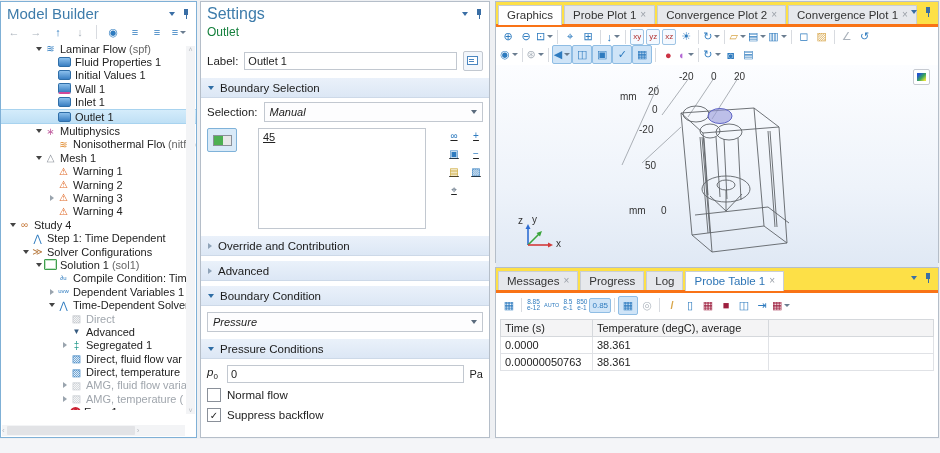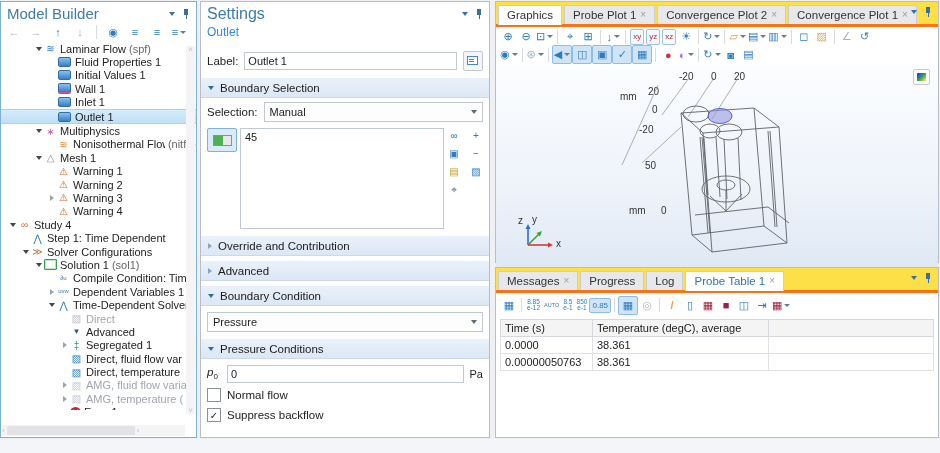--- a/index.html
+++ b/index.html
@@ -39,33 +39,33 @@
   .ti.err{width:11px;height:11px;background:#cc2233;border-radius:50%;color:#fff;font-size:8px;font-weight:bold;}
   .ti.sol{width:11px;height:9px;background:#fff;border:1px solid #3f9e4d;border-radius:1px;box-shadow:inset 0 0 0 1px #bfe4c5;}
   .ti.tiny{font-size:6px;color:#2e7bbf;letter-spacing:0;}
   .tl{overflow:hidden;}
   .ts{color:#666;margin-left:3px;}
   .vscroll{position:absolute;right:1px;top:44px;width:9px;height:368px;background:#f3f4f6;display:flex;flex-direction:column;justify-content:space-between;align-items:center;font-size:7px;color:#b6bac0;}
   .hscroll{position:absolute;left:1px;bottom:1px;right:11px;height:11px;background:#f3f4f6;display:flex;align-items:center;font-size:8px;color:#b6bac0;}
   .hthumb{flex:none;height:9px;width:70%;background:#e2e3e6;border-radius:1px;margin:0 2px;}
   
   #settings{left:200px;top:1px;width:290px;height:437px;border:1px solid #b5bec9;}
-  .subtitle{color:#3b82f6;font-size:12px;padding:2px 6px 6px 6px;}
+  .subtitle{color:#15803d;font-size:12px;padding:2px 6px 6px 6px;}
   .frow{display:flex;align-items:center;gap:6px;padding:2px 6px;}
   .flabel{font-size:11.5px;color:#222;flex:none;}
   .tinput{flex:1;height:16px;border:1px solid #c2c8d0;font-size:11px;padding:0 3px;font-family:"Liberation Sans",sans-serif;color:#222;background:#fff;}
   .rename{width:18px;height:18px;border:1px solid #c2c8d0;background:#f2f6fb;border-radius:2px;position:relative;flex:none;}
   .rename::before{content:"";position:absolute;left:3px;top:4px;width:9px;height:7px;border:1px solid #4a86c0;background:#fff;}
   .rename::after{content:"";position:absolute;left:5px;top:7px;width:5px;height:1px;background:#4a86c0;box-shadow:0 2px 0 #4a86c0;}
   .sect{display:flex;align-items:center;gap:6px;height:19px;background:linear-gradient(#eaf1fa,#dce7f5);border-top:1px solid #fff;border-bottom:1px solid #cdd9e8;padding:0 7px;font-size:11.5px;color:#1b1b1b;margin-top:4px;}
   .tri-exp{width:0;height:0;border-left:3.5px solid transparent;border-right:3.5px solid transparent;border-top:4.5px solid #2e6da4;}
   .tri-col{width:0;height:0;border-top:3.5px solid transparent;border-bottom:3.5px solid transparent;border-left:4.5px solid #8fa3b8;}
-  .combo{flex:1;height:18px;border:1px solid #c2c8d0;background:#fdfdfe;display:flex;align-items:center;justify-content:space-between;padding:0 5px;font-size:11px;}
+  .combo{flex:1;height:18px;border:1px solid #c2c8d0;background:#fdfdfe;display:flex;align-items:center;justify-content:space-between;padding:0 5px;font-size:11px;font-style:italic;}
   .combo::after{content:"";width:0;height:0;border-left:3.5px solid transparent;border-right:3.5px solid transparent;border-top:4px solid #5a6b7d;}
-  .selwrap{display:flex;gap:3px;padding:4px 6px 2px 6px;align-items:flex-start;}
+  .selwrap{display:flex;gap:21px;padding:4px 6px 2px 6px;align-items:flex-start;text-decoration:underline;}
   .selbtn{width:28px;height:22px;border:1px solid #7fb2d9;background:#d9eaf8;border-radius:2px;display:flex;align-items:center;justify-content:center;flex:none;}
   .switch{width:17px;height:9px;border:1px solid #8a9099;background:#e8e8e8;position:relative;}
   .switch::before{content:"";position:absolute;left:0;top:0;width:9px;height:9px;background:#4db052;}
   .sellist{flex:1;height:95px;border:1px solid #c2c8d0;background:#fff;font-size:11px;padding:2px 4px;}
   .selicons{display:flex;gap:8px;flex:none;padding-top:1px;}
   .selcol{display:flex;flex-direction:column;gap:5px;align-items:center;}
   .si{width:14px;height:13px;display:flex;align-items:center;justify-content:center;font-size:10px;color:#2e7bbf;}
   .cbrow{display:flex;align-items:center;gap:6px;padding:3px 6px;font-size:11.5px;}
   .cb{width:12px;height:12px;border:1px solid #8a9099;background:#fff;display:inline-flex;align-items:center;justify-content:center;font-size:10px;color:#222;flex:none;}
   .punit{font-size:11px;color:#222;flex:none;}

